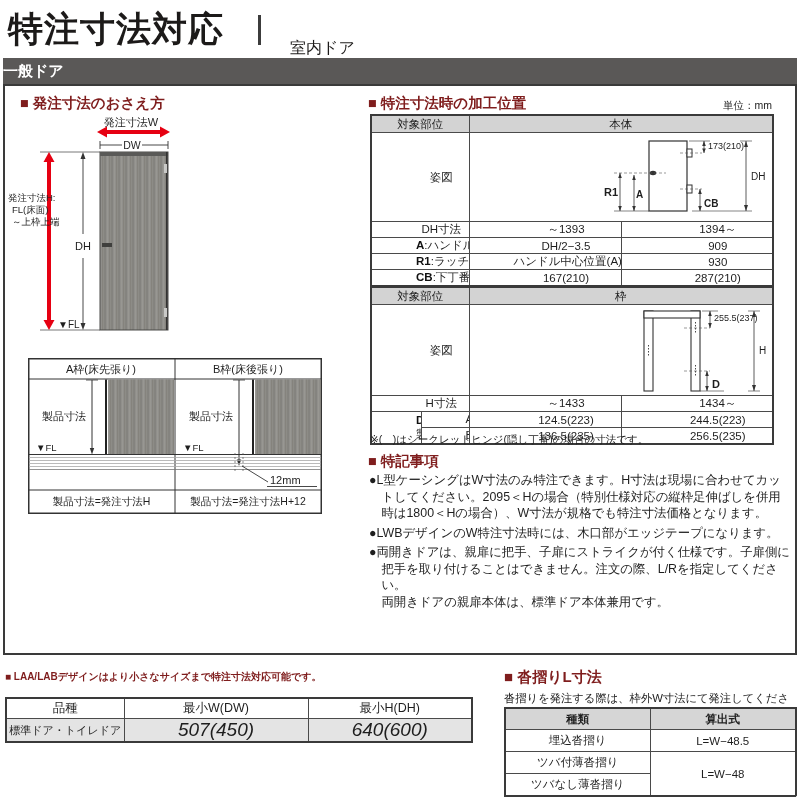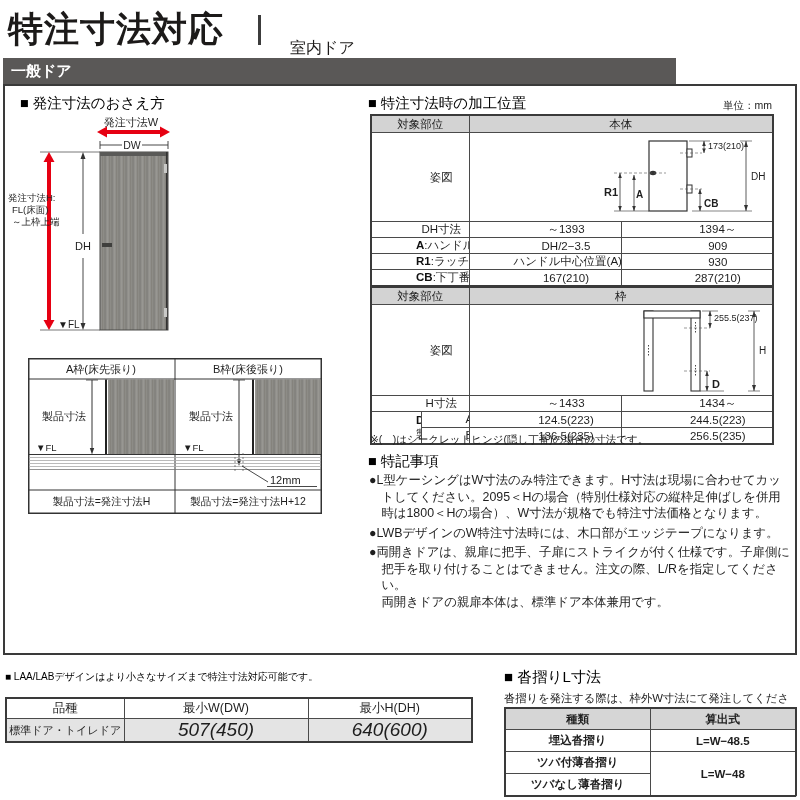--- a/index.html
+++ b/index.html
@@ -2,24 +2,24 @@
 <html><head>
 <meta charset="utf-8">
 <style>
   html,body{margin:0;padding:0;background:#fff;}
   .page{position:relative;width:800px;height:800px;background:#fff;overflow:hidden;
         font-family:"Liberation Sans","DejaVu Sans",sans-serif;color:#222;border-radius:13px;}
   .abs{position:absolute;}
   .page-title{left:8px;top:6px;font-size:35px;font-weight:bold;color:#1c1a19;letter-spacing:1px;}
   .title-divider{left:258px;top:15px;width:3px;height:30px;background:#3c3c3c;}
   .page-subtitle{left:290px;top:21px;font-size:16px;color:#1c1a19;margin-top:17px;}
-  .section-bar{left:3px;top:58px;width:673px;height:26px;background:#5a5857;color:#fff;
-               font-size:15px;font-weight:bold;line-height:26px;padding-left:8px;box-sizing:border-box;}
+  .section-bar{left:3px;top:58px;width:794px;height:26px;background:#5a5857;color:#fff;
+               font-size:15px;font-weight:bold;line-height:26px;padding-left:0;box-sizing:border-box;}
   .content-box{left:3px;top:84px;width:794px;height:571px;border:2px solid #3a3a3a;box-sizing:border-box;background:#fff;}
-  .heading{font-size:14.5px;font-weight:normal;color:#000000;white-space:nowrap;}
+  .heading{font-size:14.5px;font-weight:bold;color:#7f1d1d;white-space:nowrap;}
   .unit-note{left:650px;top:99px;width:122px;text-align:right;font-size:10.5px;color:#222;}
   table{border-collapse:collapse;position:absolute;table-layout:fixed;background:#fff;}
   td,th{border:1px solid #4a4a4a;text-align:center;vertical-align:middle;padding:0 2px;
         font-weight:normal;color:#1e1e1e;overflow:hidden;white-space:nowrap;}
   .proc-table{border:2px solid #3a3a3a;font-size:11.5px;width:402px;}
   .proc-table th{background:#d3d3d3;height:16px;}
   .proc-table td{height:13px;padding-left:44px;}
   .diagram-cell{padding:0;height:86px;}
   .diagram-cell2{padding:0;height:88px;}
   .note-line{left:370px;top:433px;font-size:10.5px;color:#222;}
@@ -27,21 +27,21 @@
                 font-size:12.4px;line-height:1.33;color:#1e1e1e;}
   .remarks-list li{padding-left:1em;text-indent:-1em;margin:0 0 3px 0;white-space:pre-line;}
   .remarks-list li.gap-before{margin-top:17px;}
   .min-table{left:5px;top:697px;width:466px;border:2px solid #3a3a3a;font-size:12px;}
   .min-table th{height:19px;background:#fff;font-size:12.5px;}
   .min-table td{height:19px;background:#e4e4e4;}
   .min-table td.name{font-size:11px;margin-left:44px;}
   .min-table td.val{font-size:19px;font-style:italic;}
   .th-table{left:504px;top:707px;width:291px;border:2px solid #3a3a3a;font-size:11.5px;}
   .th-table th{height:20px;background:#d6d6d6;font-weight:bold;}
-  .th-table td{height:21px;font-weight:bold;}
+  .th-table td{height:21px;}
   svg text{font-family:"Liberation Sans","DejaVu Sans",sans-serif;fill:#1e1e1e;}
   b{color:#111;}
 </style>
 </head>
 <body>
 
 <div class="page">
 
   <div class="abs page-title">特注寸法対応</div>
   <div class="abs title-divider"></div>

